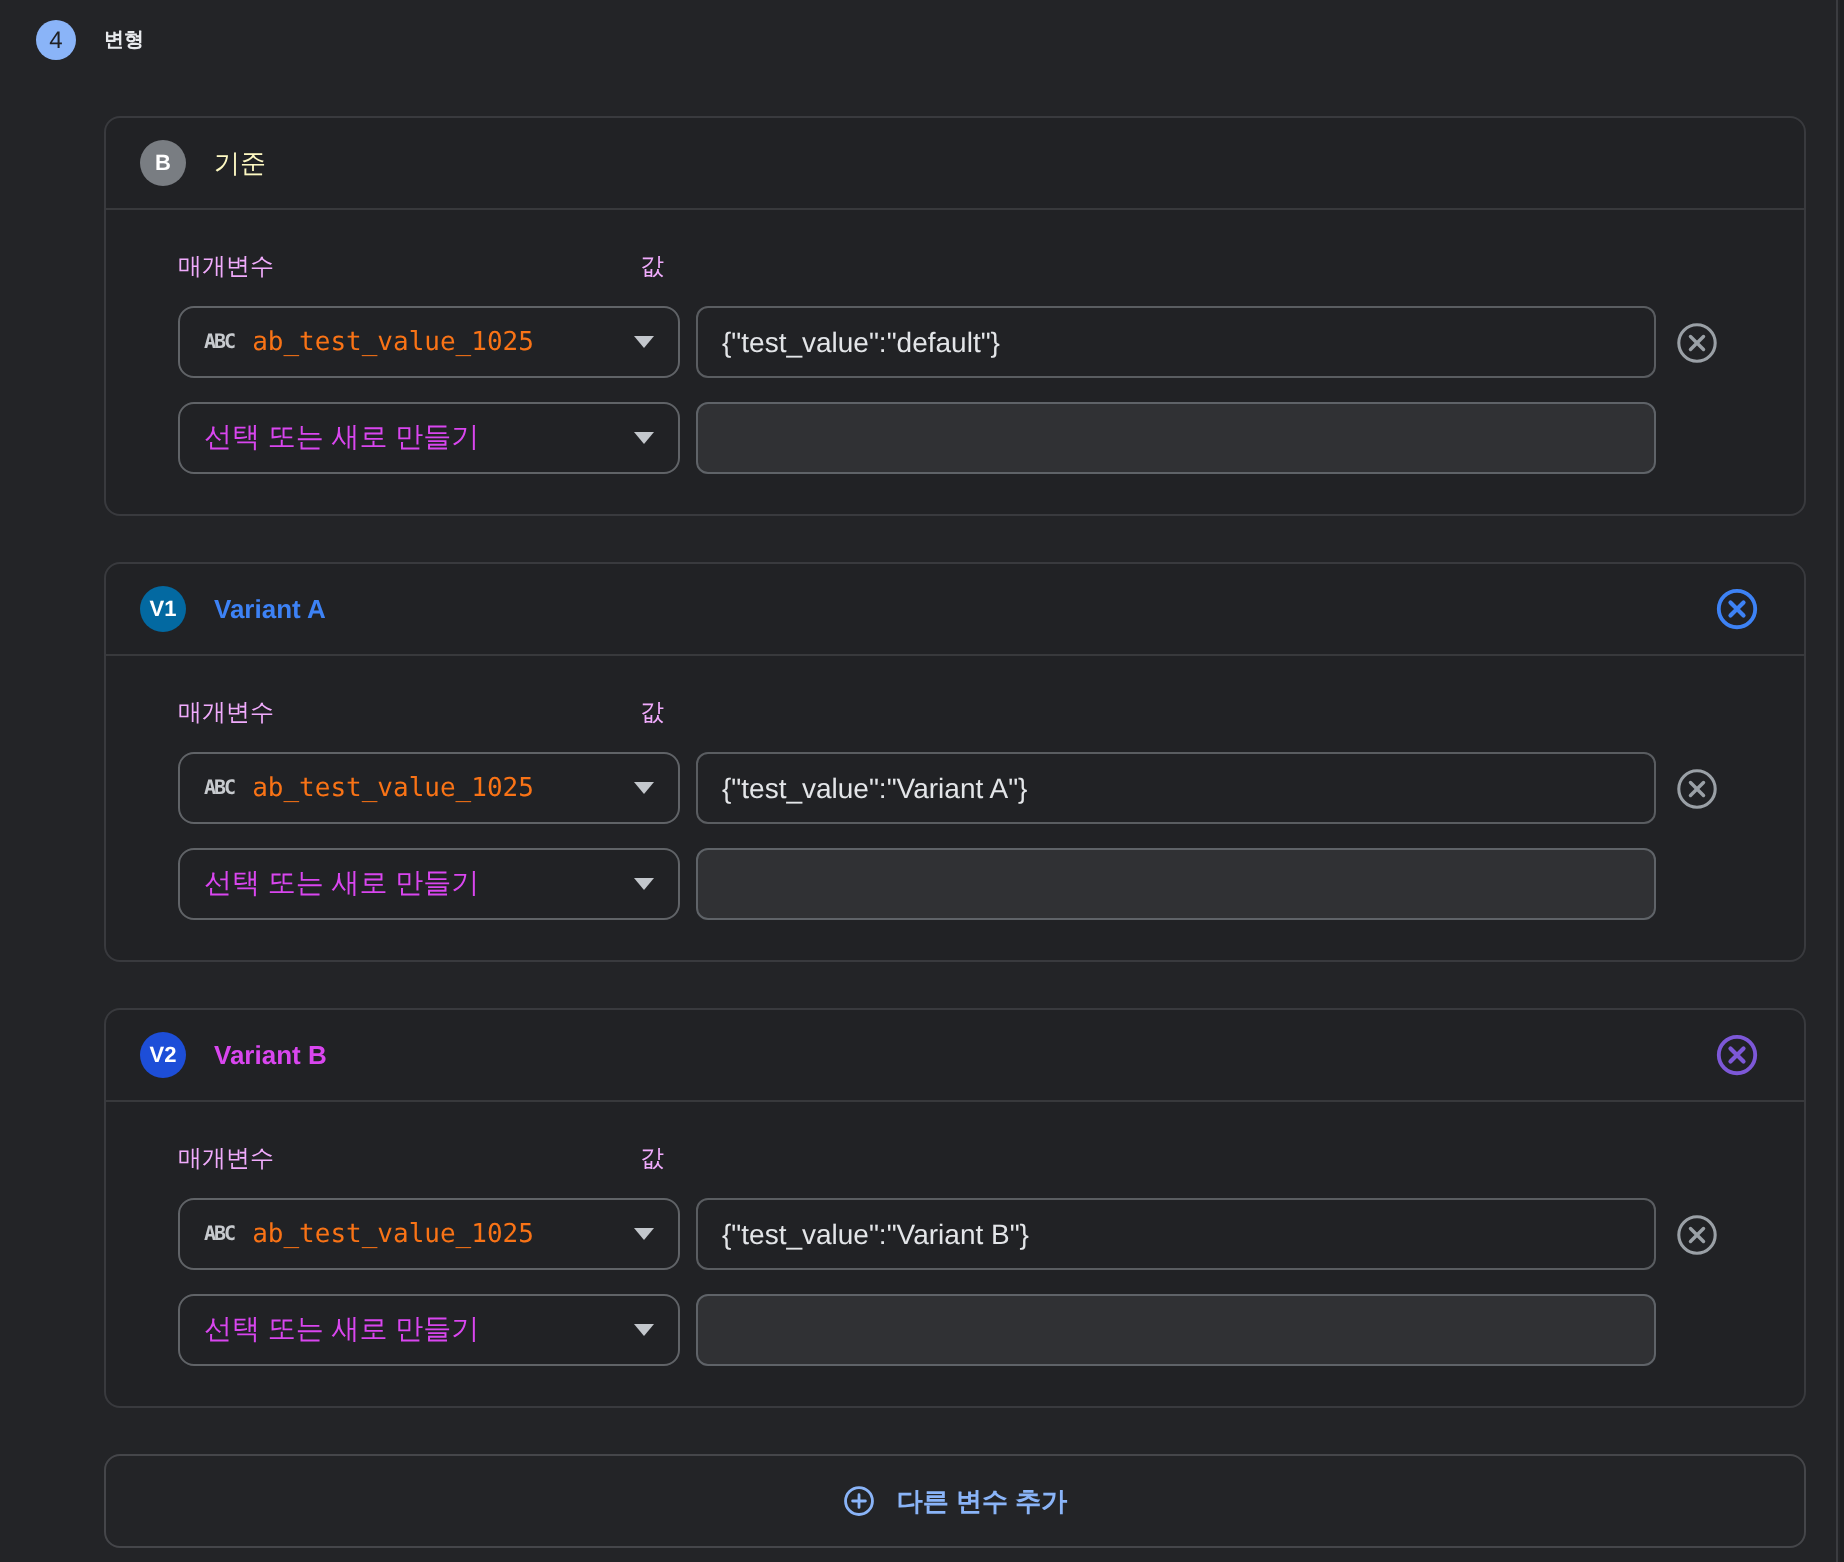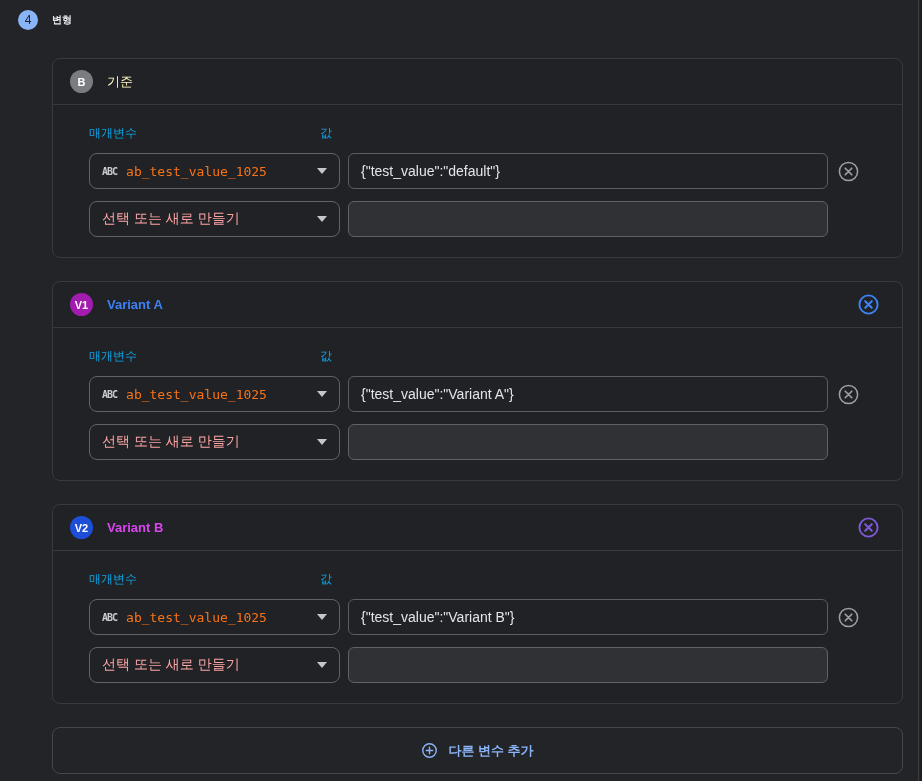--- a/index.html
+++ b/index.html
@@ -37,55 +37,55 @@
   .card-header {
     height:46px; display:flex; align-items:center; gap:14px;
     padding:0 22px 0 17px; border-bottom:1px solid #38393c;
   }
   .v-badge {
     width:23px; height:23px; border-radius:50%; flex:none;
     display:flex; align-items:center; justify-content:center;
     font-size:11px; font-weight:bold; color:#ffffff;
   }
   .badge-gray { background:#797d82; }
-  .badge-blue { background:#a21caf; }
+  .badge-blue { background:#0369a1; }
   .badge-purple { background:#1d4ed8; }
   .card-title { font-size:13px; }
   .title-gray { color:#fef9c3; font-weight:normal; }
   .title-blue { color:#3d82f5; font-weight:600; }
   .title-purple { color:#d946ef; font-weight:600; }
   .spacer { flex:1; }
   .icon-btn {
     background:none; border:none; padding:0; cursor:pointer;
     width:24px; height:24px; display:flex; align-items:center; justify-content:center;
   }
 
   .card-body { padding:20px 36px 24px 36px; }
   .labels-row { display:flex; margin-bottom:11px; }
-  .field-label { font-size:12px; color:#0ea5e9; }
+  .field-label { font-size:12px; color:#f0abfc; }
   .label-value { margin-left:183px; }
 
   .row { display:flex; align-items:center; margin-bottom:12px; }
   .row:last-child { margin-bottom:0; }
 
   .select {
     width:251px; height:36px; flex:none;
     border:1px solid #606367; border-radius:8px;
     display:flex; align-items:center; gap:9px;
     padding:0 12px 0 12px; cursor:pointer; background:transparent;text-align:center;
   }
   .abc {
     font-family:"DejaVu Sans Mono", monospace;
     font-size:10px; font-weight:bold; letter-spacing:-1px; color:#c7cace; flex:none;
   }
   .select-mono {
     font-family:"DejaVu Sans Mono", monospace;
     font-size:13px; color:#f97316; white-space:nowrap; overflow:hidden;
   }
-  .select-text { font-size:14px; color:#fca5a5; white-space:nowrap; }
+  .select-text { font-size:14px; color:#d946ef; white-space:nowrap; }
   .caret {
     margin-left:auto; width:0; height:0; flex:none;
     border-left:5px solid transparent; border-right:5px solid transparent;
     border-top:6px solid #c3c7cc;
   }
 
   .value-input {
     width:480px; height:36px; flex:none; margin-left:8px;
     background:transparent; border:1px solid #5a5d61; border-radius:6px;
     color:#e3e5e8; font-size:14px; font-family:"Liberation Sans", sans-serif;

